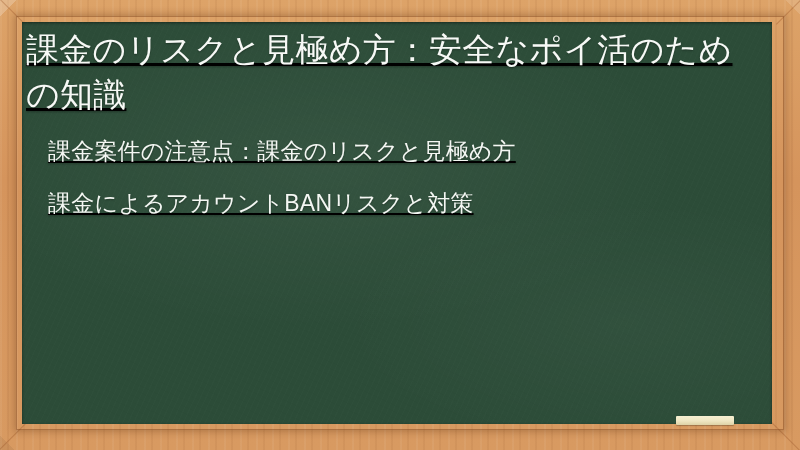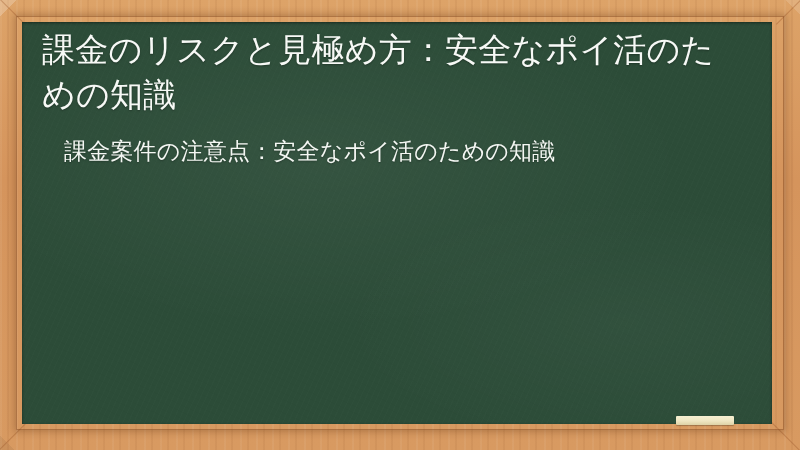--- a/index.html
+++ b/index.html
@@ -86,21 +86,22 @@
     inset: 0;
     background-image:
       repeating-linear-gradient(115deg, rgba(255,255,255,0.012) 0 1px, rgba(255,255,255,0) 1px 5px),
       repeating-linear-gradient(25deg,  rgba(0,0,0,0.016) 0 1px, rgba(0,0,0,0) 1px 6px);
     pointer-events: none;
   }
 
   
   .board-content {
     position: relative;
-    padding: 6px 26px 0 20px;
+    padding: 6px 26px 0 4px;
+    text-decoration: underline;
   }
   .title {
     color: #f7f9f6;
     font-size: 33px;
     line-height: 1.36;
     font-weight: 400;
     letter-spacing: 0.2px;
     margin: 0;
     white-space: pre-wrap;
     text-shadow: 0 1px 2px rgba(0,0,0,0.30);
@@ -145,20 +146,21 @@
   <div class="mitre br"></div>
   <div class="frame-inner-shadow"></div>
 
   <div class="board">
     <div class="board-noise"></div>
 
     <div class="board-content">
       <h1 class="title">課金のリスクと見極め方：安全なポイ活のための知識</h1>
 
       <ul class="topic-list">
-        <li class="topic-item">課金案件の注意点：安全なポイ活のための知識</li>
+        <li class="topic-item">課金案件の注意点：課金のリスクと見極め方</li>
+        <li class="topic-item">課金によるアカウントBANリスクと対策</li>
       </ul>
     </div>
   </div>
 
   <div class="chalk"></div>
 
 </div>
 
 </body></html>

